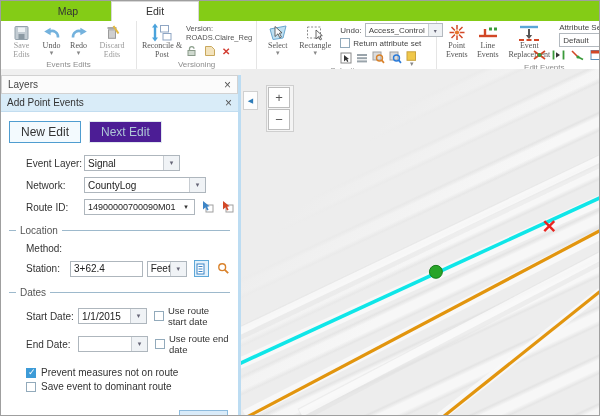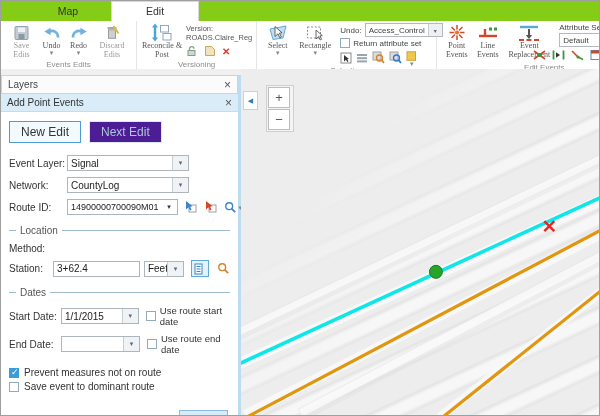--- a/index.html
+++ b/index.html
@@ -51,21 +51,21 @@
     align-items:center;padding:0 6px;font-size:10px;color:#444;}
   .ape-header{height:17px;flex:none;background:#d9ecf8;display:flex;align-items:center;
     padding:0 6px;font-size:10px;color:#333;border-bottom:1px solid #c2ddf0;}
   .x-icon{margin-left:auto;font-size:12px;color:#555;line-height:10px;cursor:default;}
   .x-icon::after{content:"×";}
   .ape-body{flex:1;padding:7px 8px 0;display:flex;flex-direction:column;}
   .btn-row{display:flex;gap:8px;margin:2px 0 12px;}
   .btn{font-size:12px;padding:3px 11px;cursor:default;}
   .btn.primary{border:1px solid #4f9dd0;background:#f3fafe;color:#333;}
   .btn.disabled{border:1px solid #dfe8ef;background:#4c1d95;color:#aec6d6;}
-  .frow{display:flex;align-items:center;margin-bottom:6px;font-size:10px;color:#333;}
+  .frow{display:flex;align-items:center;margin-bottom:6px;font-size:10px;color:#333;margin-left:17px;}
   .frow .lbl{flex:none;}
   .lw58{width:58px;} .lw44{width:44px;} .lw52{width:52px;}
   .combo{height:16px;border:1px solid #aeb6bd;background:#fff;display:flex;align-items:center;
     font-size:10px;box-sizing:border-box;}
   .combo .val{flex:1;padding:0 3px;white-space:nowrap;overflow:hidden;color:#222;}
   .combo .dd{width:15px;align-self:stretch;background:#f0f3f6;border-left:1px solid #c8cdd2;
     display:flex;align-items:center;justify-content:center;font-size:7px;color:#667;flex:none;}
   .combo .dd::after{content:"▾";}
   .combo .dd.flat{background:#fff;border-left:none;color:#333;}
   .sep{display:flex;align-items:center;font-size:10px;color:#555;margin:4px 0 7px;}
@@ -354,21 +354,21 @@
     <span class="x-icon"></span>
   </div>
   <div class="ape-body">
     <div class="btn-row">
       <button class="btn primary">New Edit</button>
       <button class="btn disabled">Next Edit</button>
     </div>
 
     <div class="frow">
       <span class="lbl lw58">Event Layer:</span>
-      <span class="combo" style="width:122px">
+      <span class="combo" style="width:96px">
         <span class="val">Signal</span>
         <span class="dd"></span>
       </span>
     </div>
     <div class="frow">
       <span class="lbl lw58">Network:</span>
       <span class="combo" style="width:122px">
         <span class="val">CountyLog</span>
         <span class="dd"></span>
       </span>

